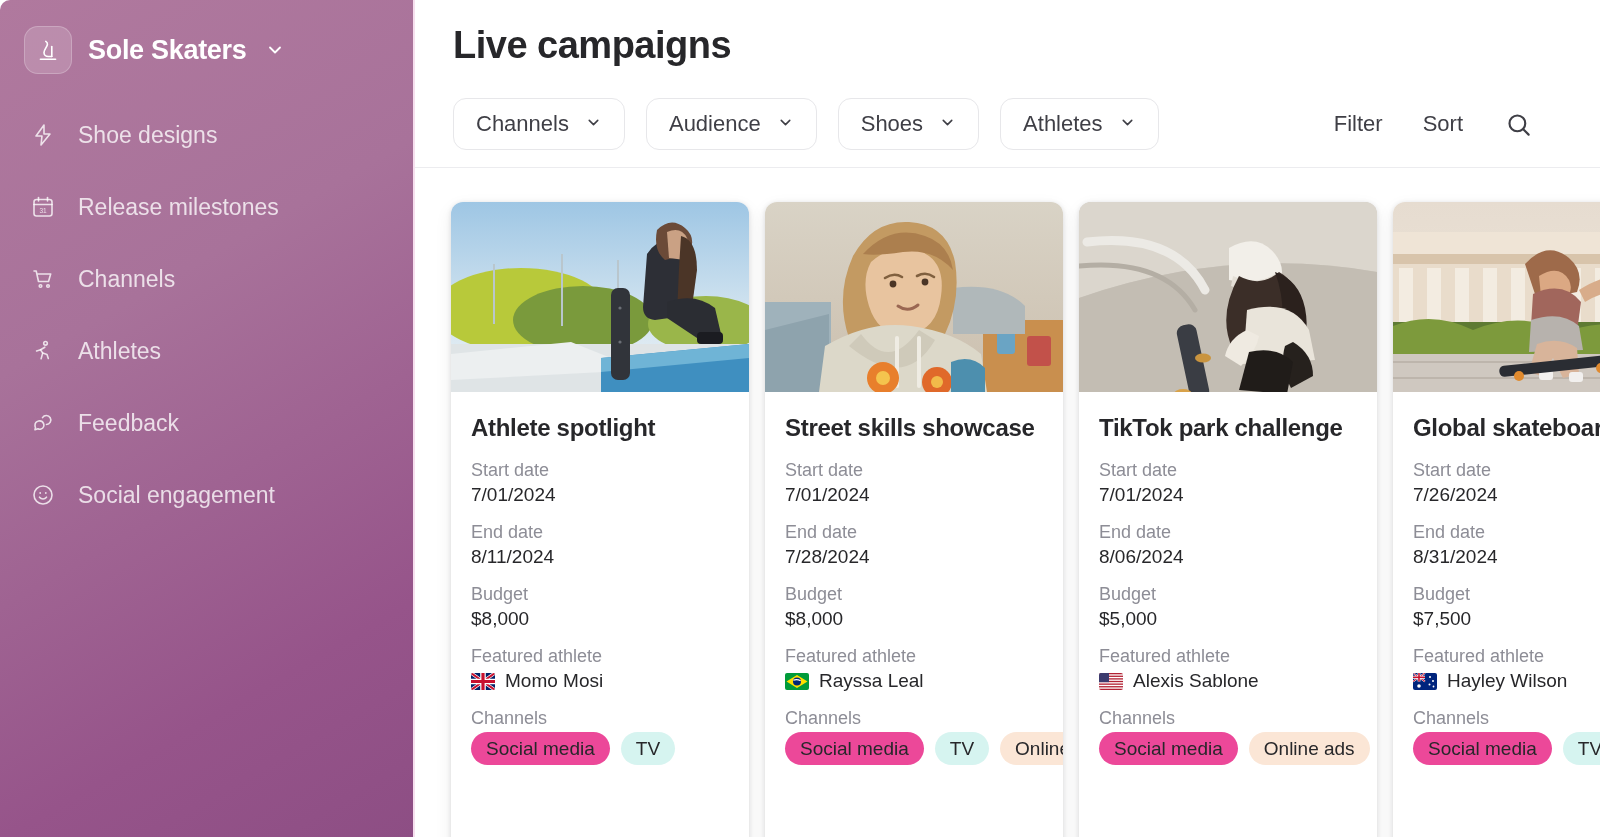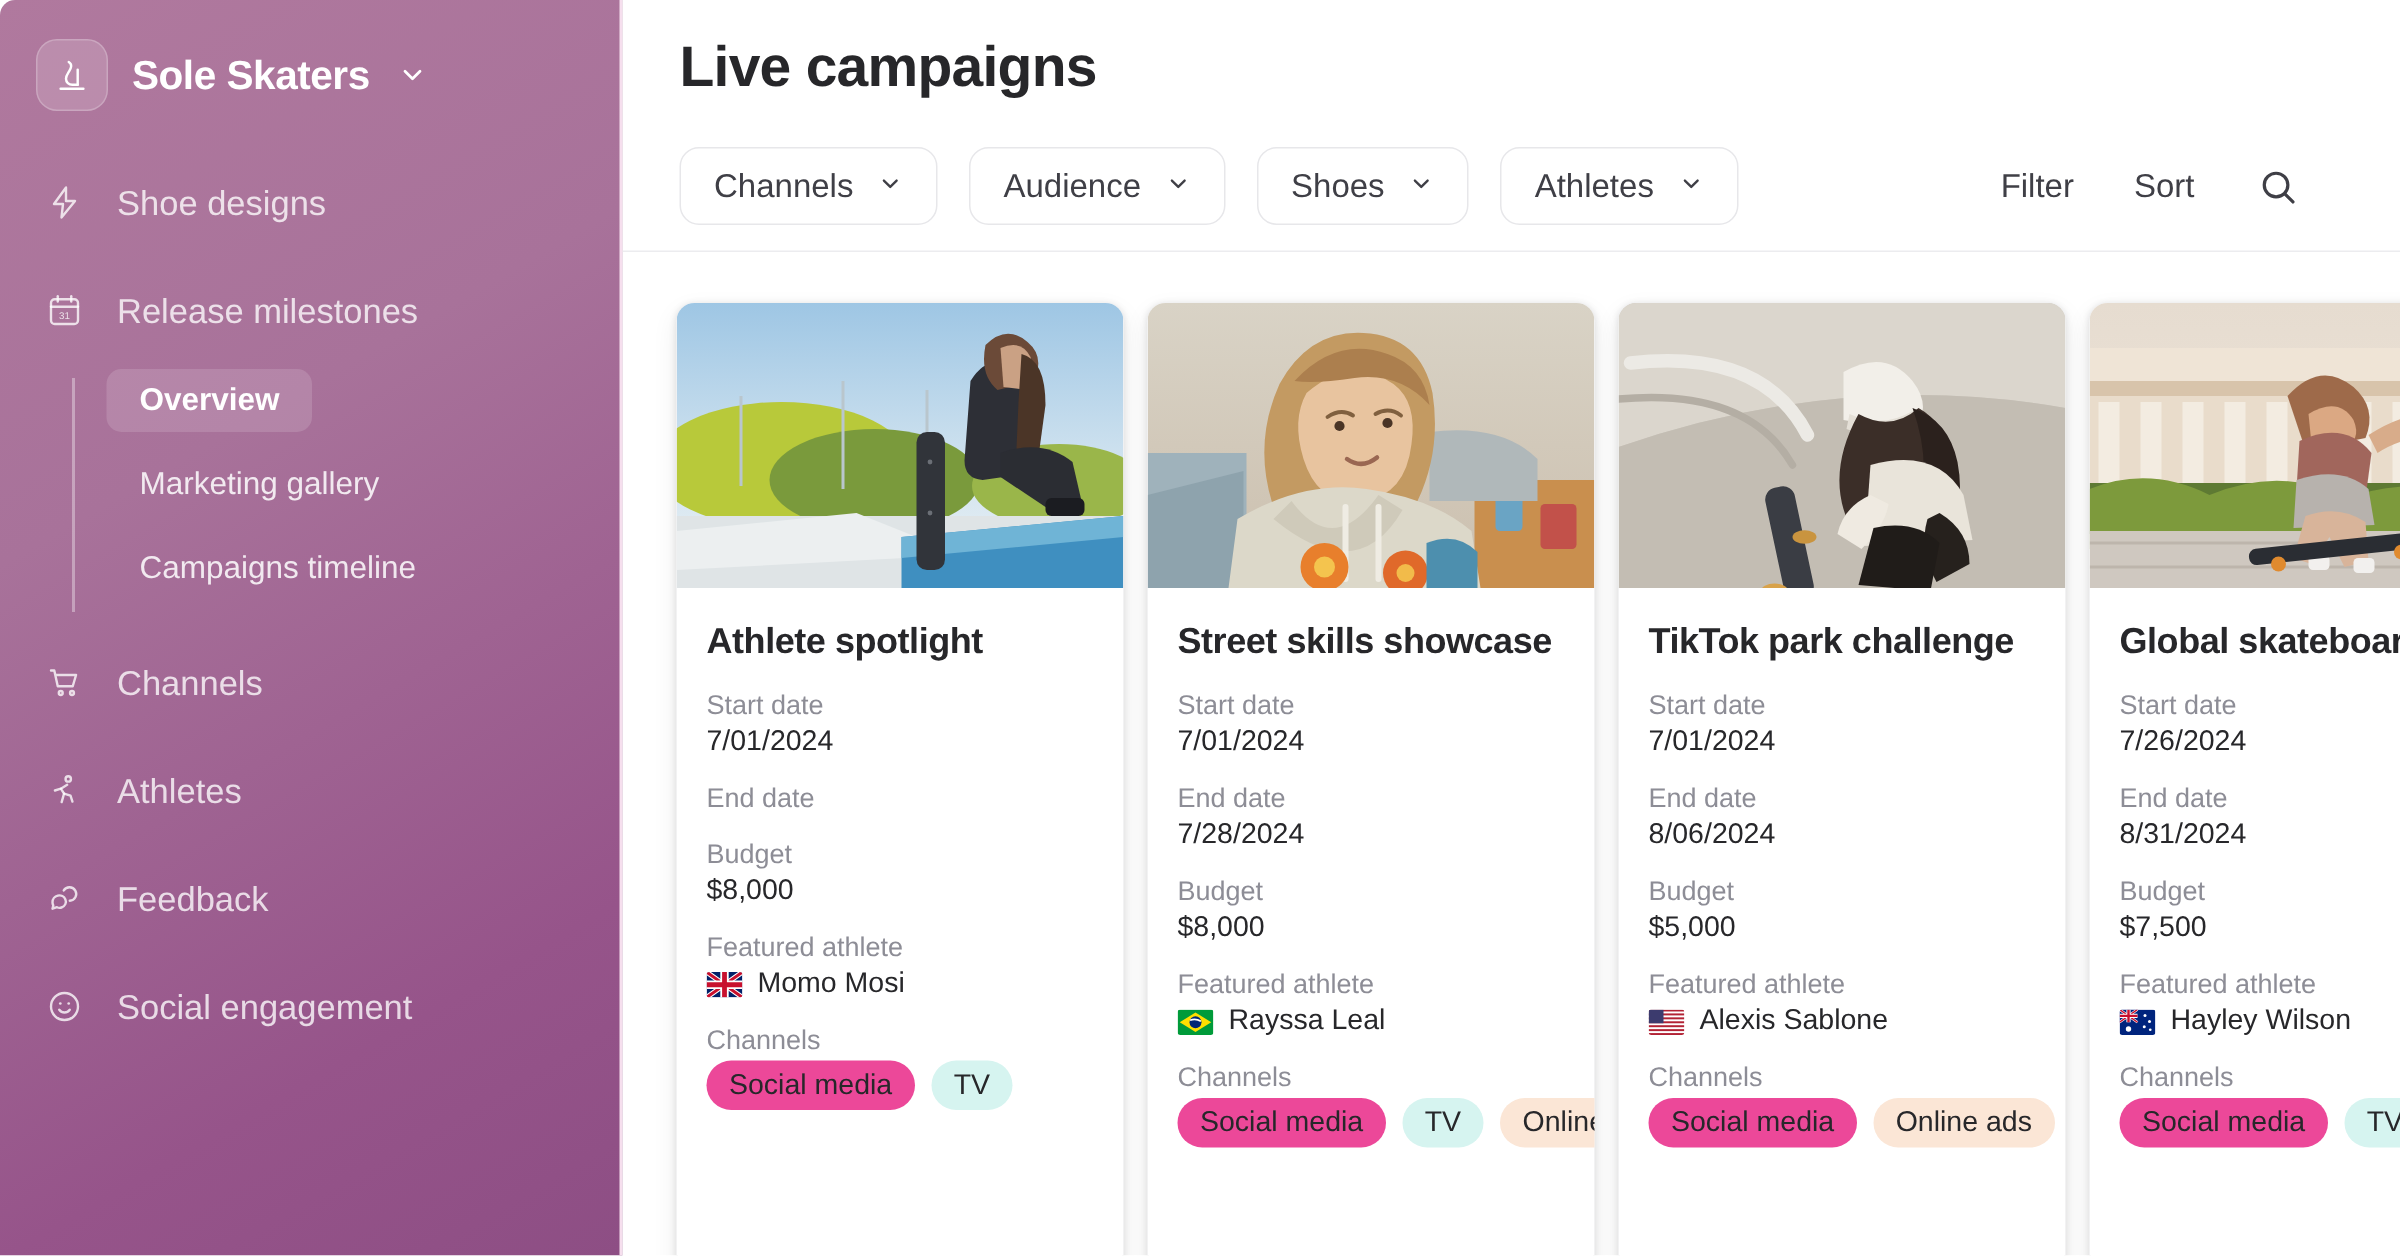--- a/index.html
+++ b/index.html
@@ -171,31 +171,20 @@
               <line x1="3" y1="9.5" x2="21" y2="9.5"></line>
             <line x1="7.5" y1="2.5" x2="7.5" y2="6"></line>
               <line x1="16.5" y1="2.5" x2="16.5" y2="6"></line>
             <text x="12" y="17.6" font-size="6.5" fill="rgba(255,255,255,0.78)" stroke="none" text-anchor="middle" font-family="Liberation Sans, sans-serif">31</text>
           </svg>
         </span>
         <span class="nav-label">Release milestones</span>
       </div>
 
 
-      <div class="subnav">
-        <div class="subnav-row">
-          <span class="subnav-item active">Overview</span>
-        </div>
-        <div class="subnav-row">
-          <span class="subnav-item">Marketing gallery</span>
-        </div>
-        <div class="subnav-row">
-          <span class="subnav-item">Campaigns timeline</span>
-        </div>
-      </div>
 
       <div class="nav-item">
         <span class="nav-ico">
           <svg width="24" height="24" viewBox="0 0 24 24" fill="none" stroke="rgba(255,255,255,0.78)" stroke-width="1.6" stroke-linecap="round" stroke-linejoin="round">
             <path d="M3 4h2.2l2.3 10.5h10l2.2-7.5H6.4"></path>
               <circle cx="9.5" cy="19" r="1.3"></circle>
               <circle cx="17" cy="19" r="1.3"></circle>
           </svg>
         </span>
         <span class="nav-label">Channels</span>
@@ -326,20 +315,21 @@
           </svg>
         </div>
         <div class="card-body">
           <div class="card-title">Athlete spotlight</div>
           <div class="field">
             <div class="field-label">Start date</div>
             <div class="field-value">7/01/2024</div>
           </div>
           <div class="field">
             <div class="field-label">End date</div>
+            <div class="field-value">8/11/2024</div>
           </div>
           <div class="field">
             <div class="field-label">Budget</div>
             <div class="field-value">$8,000</div>
           </div>
           <div class="field">
             <div class="field-label">Featured athlete</div>
             <div class="athlete-row">
               <span class="flag">
                 <svg width="24" height="17" viewBox="0 0 24 17">

